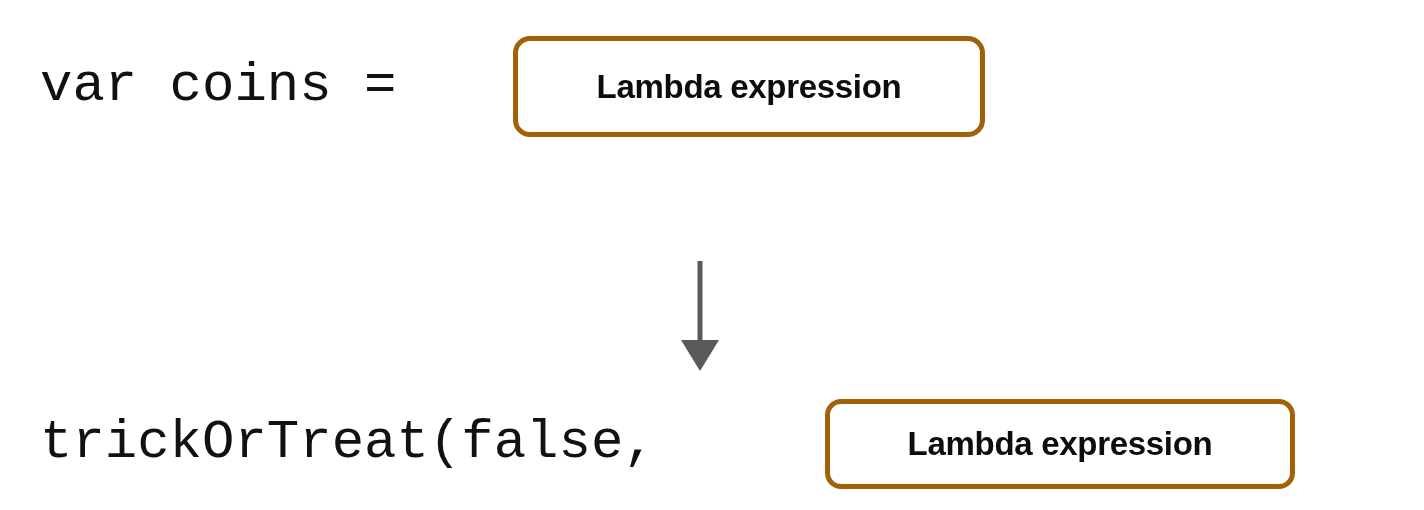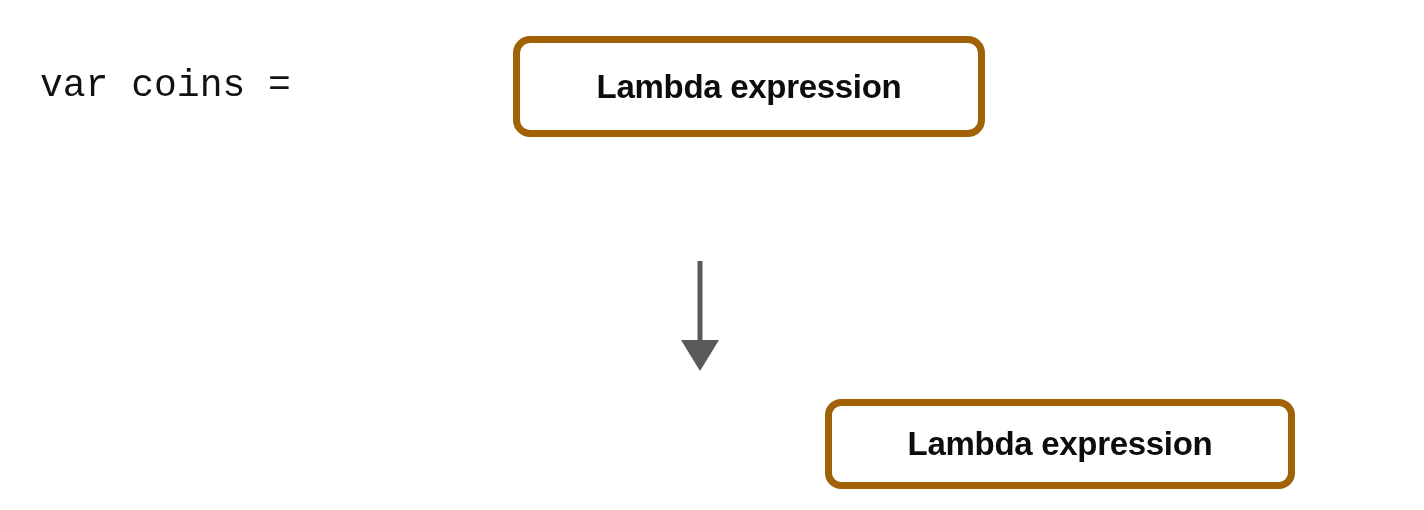--- a/index.html
+++ b/index.html
@@ -18,21 +18,21 @@
 
   .stage {
     position: absolute;
     inset: 0;
   }
 
   
   .code-line {
     position: absolute;
     font-family: "Liberation Mono", "DejaVu Sans Mono", monospace;
-    font-size: 38px;
+    font-size: 54px;
     line-height: 70px;
     color: #111111;
     white-space: pre;
     letter-spacing: 0px;
     display: flex;
     align-items: center;
   }
 
   #line-1 { left: 40px; top: 48px;  height: 76px; }
   #line-2 { left: 40px; top: 178px; height: 76px; }
@@ -40,21 +40,21 @@
 
   .code-text { display: inline-block; }
 
   
   .chip {
     box-sizing: border-box;
     display: inline-flex;
     align-items: center;
     justify-content: center;
     background: #ffffff;
-    border: 7px solid #a16207;
+    border: 5px solid #a16207;
     border-radius: 17px;
     font-family: "Liberation Sans", "DejaVu Sans", sans-serif;
     font-weight: 700;
     font-size: 33px;
     letter-spacing: -0.3px;
     color: #0d0d0d;
     white-space: nowrap;
   }
 
   #chip-1 {
@@ -107,20 +107,23 @@
   <div class="chip" id="chip-1">
     <span>Lambda expression</span>
   </div>
 
 
   <svg id="flow-arrow" viewBox="0 0 72 115">
     <line x1="36" y1="3" x2="36" y2="86" stroke="#5a5a5a" stroke-width="5"></line>
     <polygon points="17,82 55,82 36,113" fill="#5a5a5a"></polygon>
   </svg>
 
+  <div class="code-line" id="line-3">
+    <span class="code-text">trickOrTreat(false, </span>
+  </div>
 
   <div class="chip" id="chip-2">
     <span>Lambda expression</span>
   </div>
 
   <div id="line-3-tail">
     
   </div>
 
 </div>

